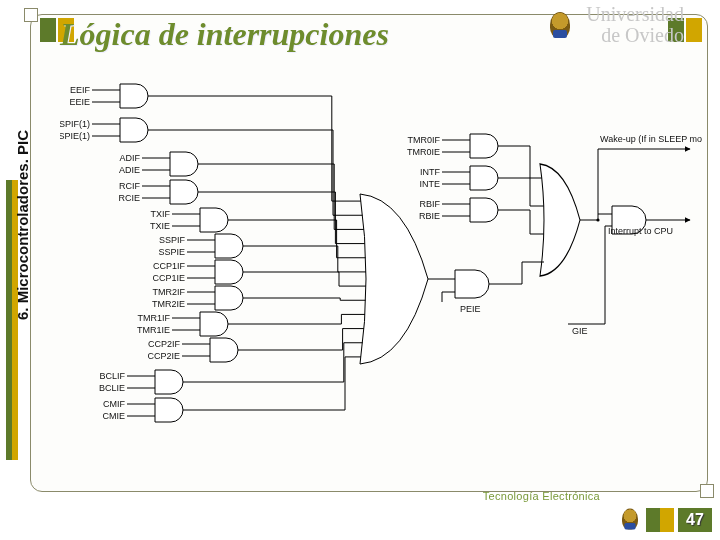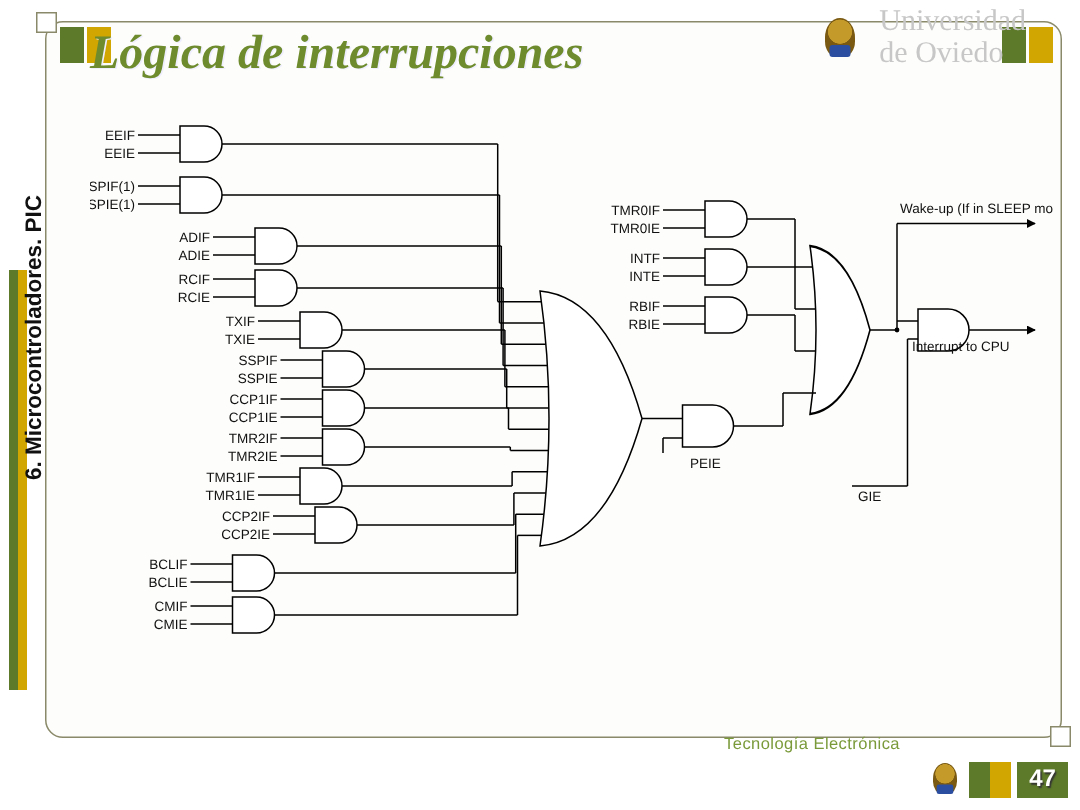--- a/index.html
+++ b/index.html
@@ -57,21 +57,21 @@
     position:absolute; left: 60px; top: 16px;
     font-size: 32px; font-weight:bold;
     color:#6e8c2d;
     font-family: Liberation Serif, serif;
     font-style: italic;
     text-shadow: 1px 1px 0 #eef;
   }
   
   .uni {
     position:absolute; right:36px; top:4px;
-    text-align:left;
+    text-align:right;
     color:#c7c7c7;
     font-size:20px;
     line-height:1.05;
     font-family:Georgia, serif;
   }
   
   .crest {
     width:20px; height:26px;
     display:inline-block;
     background: radial-gradient(circle at 50% 35%, #c49a2b 0 40%, #7a5a12 42% 100%);

